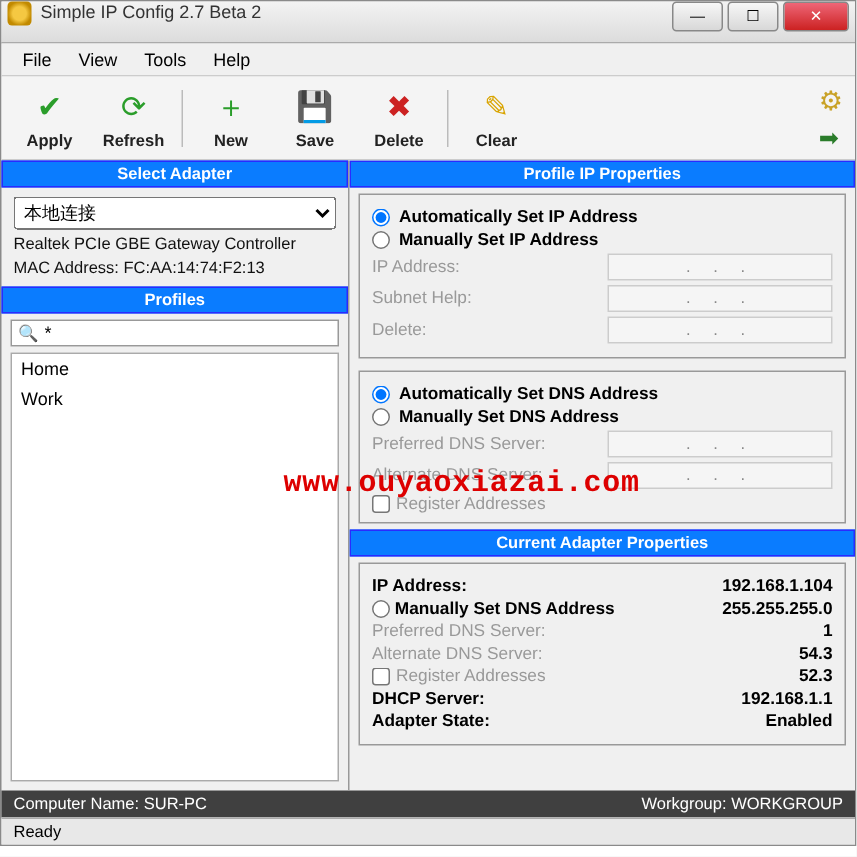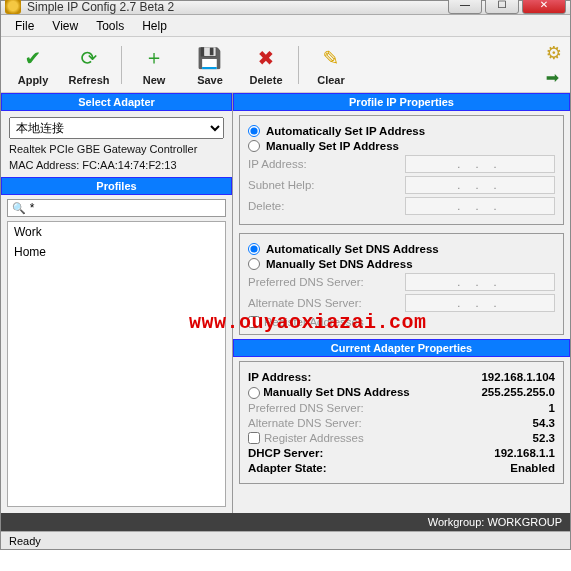--- a/index.html
+++ b/index.html
@@ -1,18 +1,18 @@
 <!DOCTYPE html>
 <html><head>
 <meta charset="utf-8">
 <style>
 * { box-sizing: border-box; margin: 0; padding: 0; font-family: Tahoma, Arial, sans-serif; }
 body { background: #fff; width: 571px; height: 571px; overflow: hidden; }
 .window { width: 571px; border: 1px solid #8a8a8a; background: #f0f0f0; }
-.titlebar { height: 14px; background: linear-gradient(#f3f3f3,#dcdcdc); display: flex; align-items: flex-end; padding: 0 4px; border-bottom: 1px solid #aaa; }
+.titlebar { height: 28px; background: linear-gradient(#f3f3f3,#dcdcdc); display: flex; align-items: flex-start; padding: 0 4px; border-bottom: 1px solid #aaa; }
 .titlebar .ticon { width: 16px; height: 16px; margin-right: 6px; display:inline-block; background: radial-gradient(circle,#f5c842 40%,#c28a00 70%); border-radius:3px; }
 .titlebar .ttext { font-size: 12px; color:#333; flex:1; }
 .wbtns { display:flex; gap:3px; }
 .wbtn { width:34px; height:20px; border:1px solid #888; border-radius:3px; display:flex; align-items:center; justify-content:center; font-size:10px; background:linear-gradient(#f7f7f7,#d8d8d8); }
 .wbtn.close { background:linear-gradient(#e67,#c22); color:#fff; width:44px; }
 .menubar { height:22px; display:flex; align-items:center; padding:0 6px; gap:2px; background:#f0f0f0; border-bottom:1px solid #ccc; }
 .menubar span { font-size:12px; padding:2px 8px; cursor:default; }
 .toolbar { height:56px; display:flex; align-items:center; padding:4px 8px; gap:8px; border-bottom:1px solid #ccc; background:#f4f4f4; }
 .tbtn { display:flex; flex-direction:column; align-items:center; width:48px; gap:2px; }
 .tbtn .ic { width:28px; height:28px; display:flex; align-items:center; justify-content:center; font-size:20px; }
@@ -107,22 +107,22 @@
         <select><option>本地连接</option></select>
         <div class="smalltxt">Realtek PCIe GBE Gateway Controller</div>
         <div class="smalltxt">MAC Address: FC:AA:14:74:F2:13</div>
       </div>
       <div class="sectionhdr">Profiles</div>
       <div class="search">
         <span style="font-size:11px;">🔍</span>
         <input value="*" style="">
       </div>
       <div class="profilesList">
+        <div>Home</div>
         <div>Work</div>
-        <div>Home</div>
       </div>
     </div>
 
     <div class="rightcol">
       <div class="sectionhdr">Profile IP Properties</div>
       <div class="propbox">
         <div class="row">
             <input type="radio" class="radio" checked="" style="">
             <label style="font-weight:bold;">Automatically Set IP Address</label>
           </div>
@@ -196,20 +196,21 @@
           </div>
         <div class="fieldrow">
             <span class="lab on">Adapter State:</span>
             <span class="lab on">Enabled</span>
           </div>
       </div>
     </div>
   </div>
 
   <div class="statusbar">
+    <span>Computer Name: SUR-PC</span>
     <span class="sp"></span>
     <span>Workgroup: WORKGROUP</span>
   </div>
   <div class="readybar">
     <span>Ready</span>
   </div>
 
   <div class="watermark">www.ouyaoxiazai.com</div>
 </div>
 

